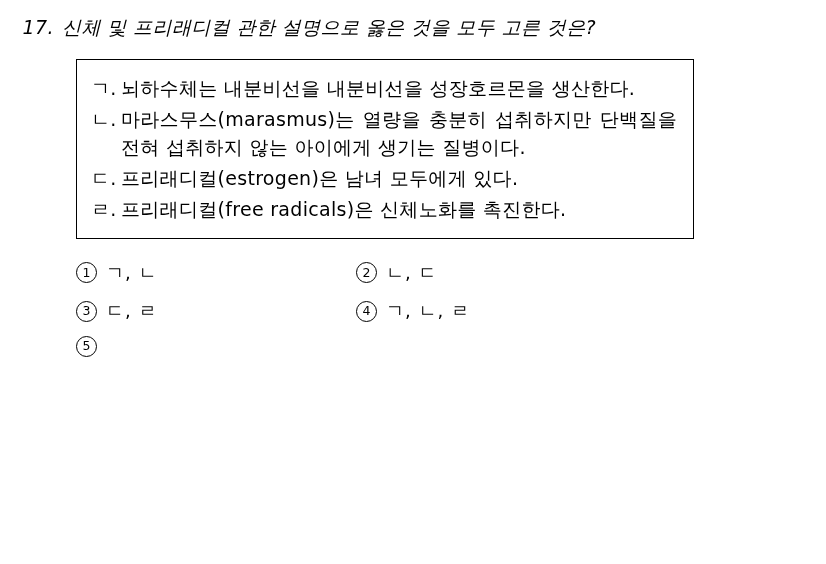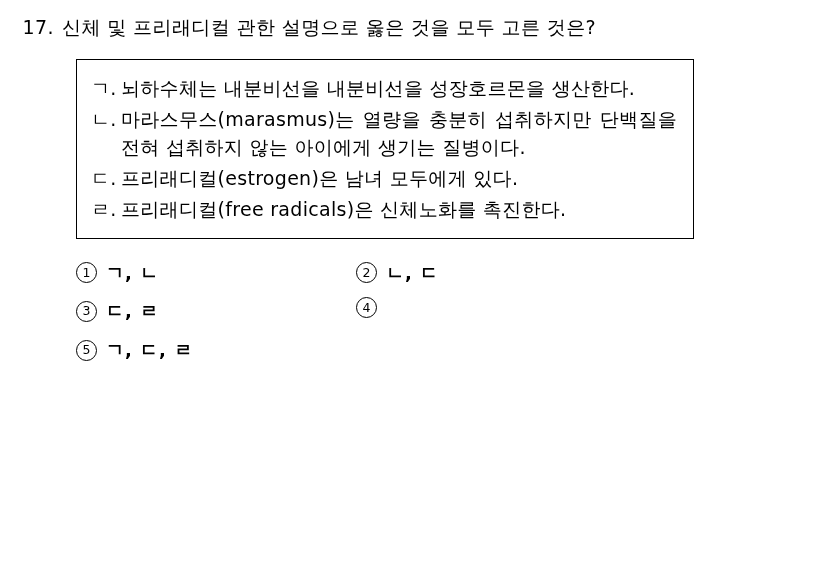--- a/index.html
+++ b/index.html
@@ -23,20 +23,21 @@
     padding: 14px 18px 0 18px;
   }
 
   
   .stem {
     display: flex;
     align-items: flex-end;
     font-size: 19px;
     line-height: 1.42;
     letter-spacing: 0.4px;
+    font-style: italic;
   }
   .stem-number {
     flex: 0 0 auto;
     width: 36px;
     text-align: right;
     padding-right: 8px;
     white-space: nowrap;
   }
   .stem-text {
     flex: 1 1 auto;
@@ -108,21 +109,20 @@
     font-size: 12.5px;
     line-height: 1;
     margin-right: 9px;
     position: relative;
     top: -2px;
     letter-spacing: 0;
     font-family: "DejaVu Sans", sans-serif;
   }
   .choice-text {
     white-space: nowrap;
-    font-weight: bold;
   }
 </style>
 </head>
 <body>
 
 <div class="page">
 
   <div class="stem">
     <div class="stem-number">17.</div>
     <div class="stem-text">신체 및 프리래디컬 관한 설명으로 옳은 것을 모두 고른 것은?</div>
@@ -165,26 +165,26 @@
       </div>
     </div>
 
     <div class="choice-row">
       <div class="choice">
         <span class="choice-num">3</span>
         <span class="choice-text">ㄷ, ㄹ</span>
       </div>
       <div class="choice">
         <span class="choice-num">4</span>
+        <span class="choice-text">ㄱ, ㄴ, ㄹ</span>
       </div>
     </div>
 
     <div class="choice-row">
       <div class="choice">
         <span class="choice-num">5</span>
-        <span class="choice-text">ㄱ, ㄷ, ㄹ</span>
       </div>
       <div class="choice"></div>
     </div>
 
   </div>
 
 </div>
 
 </body></html>

